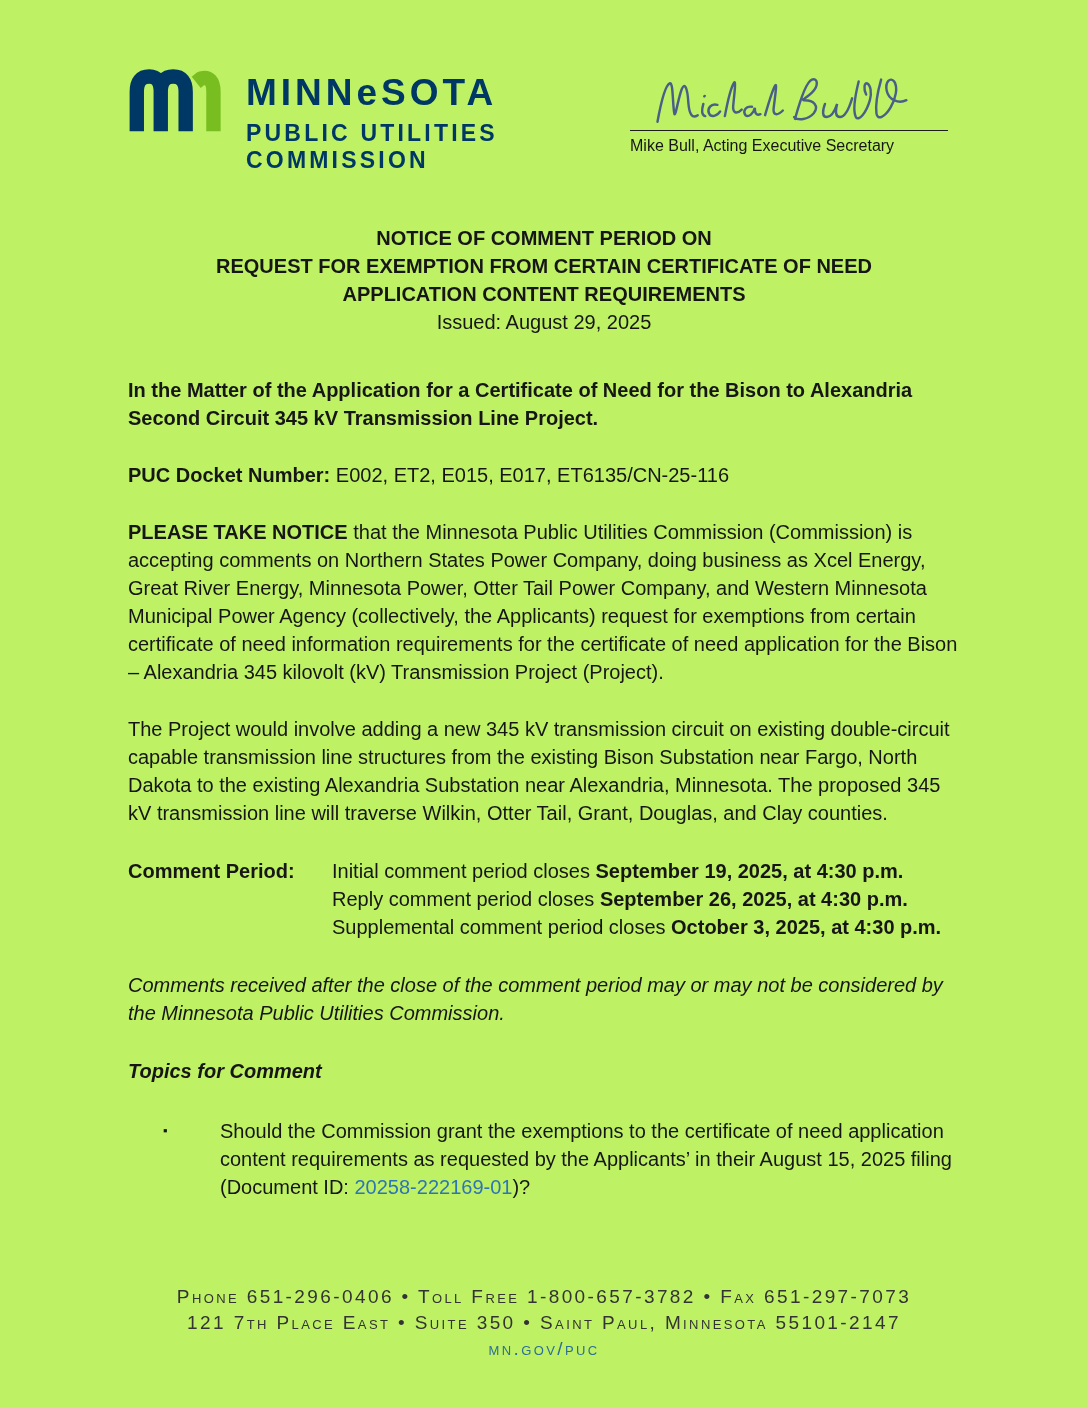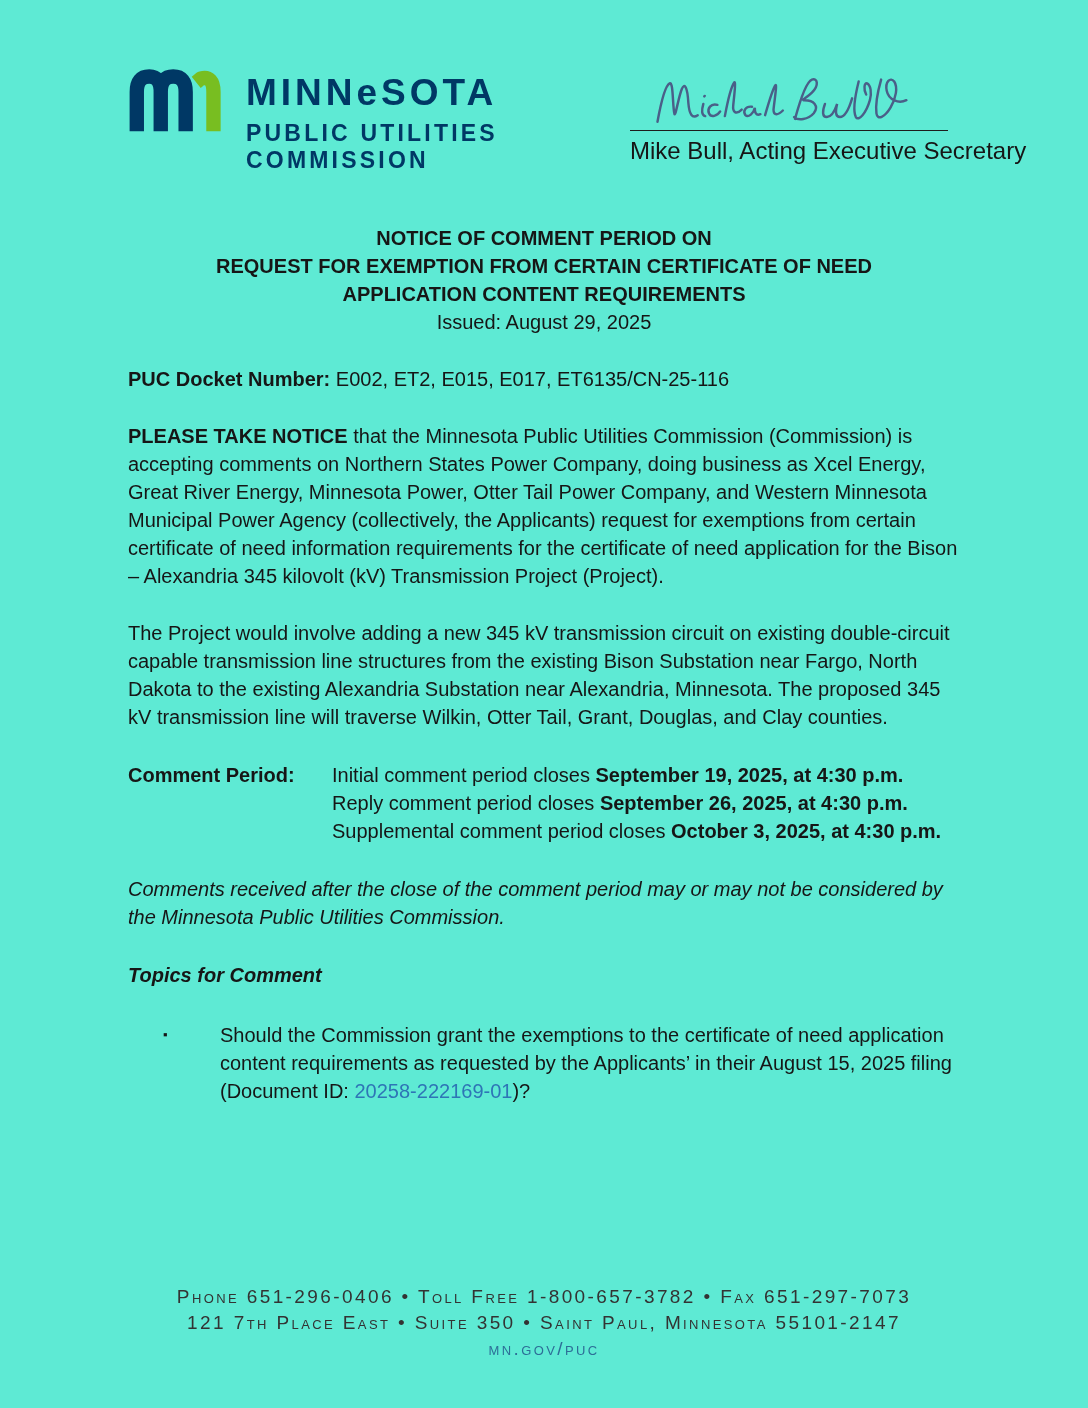--- a/index.html
+++ b/index.html
@@ -1,36 +1,36 @@
 <!DOCTYPE html>
 <html><head>
 <meta charset="utf-8">
 <style>
   html,body{margin:0;padding:0;background:#ffffff;}
   .page{
     width:1088px;height:1408px;box-sizing:border-box;position:relative;
-    background:#5eead4;color:#161616;
+    background:#bef264;color:#161616;
     font-family:"Liberation Sans","DejaVu Sans",sans-serif;
     padding:66px 128px 0 128px;overflow:hidden;
   }
   
   .header{display:flex;justify-content:space-between;align-items:flex-start;}
   .logo-block{display:flex;align-items:flex-start;gap:18px;}
   .logo-mark{flex:0 0 auto;}
   .logo-text{display:flex;flex-direction:column;padding-top:8px;}
   .logo-wordmark{
     font-size:37px;font-weight:bold;color:#003865;letter-spacing:4px;line-height:1.05;
   }
   .logo-tagline{
     font-size:23px;font-weight:bold;color:#003865;letter-spacing:3.2px;margin-top:7px;
   }
   .sig-block{width:330px;flex:0 0 auto;margin-top:6px;}
   .sig-scribble{display:block;margin-left:20px;}
   .sig-line{border-top:1.6px solid #1d1d1d;width:318px;margin-top:-4px;}
-  .sig-name{font-size:24px;color:#161616;margin-top:6px;white-space:nowrap;}
+  .sig-name{font-size:16px;color:#161616;margin-top:6px;white-space:nowrap;}
   
   .title-block{text-align:center;margin-top:50px;font-size:21px;line-height:31px;}
   .title-line{font-weight:bold;}
   .issued-line{font-weight:normal;margin-top:0;}
   
   .body-copy{font-size:20px;line-height:28px;}
   .para{margin:28px 0 0 0;}
   .bold{font-weight:bold;}
   .matter{font-weight:bold;margin-top:40px;}
   .docket{margin-top:29px;}
@@ -93,20 +93,21 @@
 
   <div class="title-block body-copy">
     <div class="title-line">NOTICE OF COMMENT PERIOD ON</div>
     <div class="title-line">REQUEST FOR EXEMPTION FROM CERTAIN CERTIFICATE OF NEED</div>
     <div class="title-line">APPLICATION CONTENT REQUIREMENTS</div>
     <div class="issued-line">Issued: August 29, 2025</div>
   </div>
 
   <div class="body-copy">
 
+    <p class="para matter">In the Matter of the Application for a Certificate of Need for the Bison to Alexandria Second Circuit 345 kV Transmission Line Project.</p>
 
     <p class="para docket"><span class="bold">PUC Docket Number:</span><span> E002, ET2, E015, E017, ET6135/CN-25-116</span></p>
 
     <p class="para notice"><span class="bold">PLEASE TAKE NOTICE</span><span> that the Minnesota Public Utilities Commission (Commission) is accepting comments on Northern States Power Company, doing business as Xcel Energy, Great River Energy, Minnesota Power, Otter Tail Power Company, and Western Minnesota Municipal Power Agency (collectively, the Applicants) request for exemptions from certain certificate of need information requirements for the certificate of need application for the Bison – Alexandria 345 kilovolt (kV) Transmission Project (Project).</span></p>
 
     <p class="para project">The Project would involve adding a new 345 kV transmission circuit on existing double-circuit capable transmission line structures from the existing Bison Substation near Fargo, North Dakota to the existing Alexandria Substation near Alexandria, Minnesota. The proposed 345 kV transmission line will traverse Wilkin, Otter Tail, Grant, Douglas, and Clay counties.</p>
 
     <div class="comment-period">
       <div class="cp-label">Comment Period:</div>
       <div class="cp-items">

